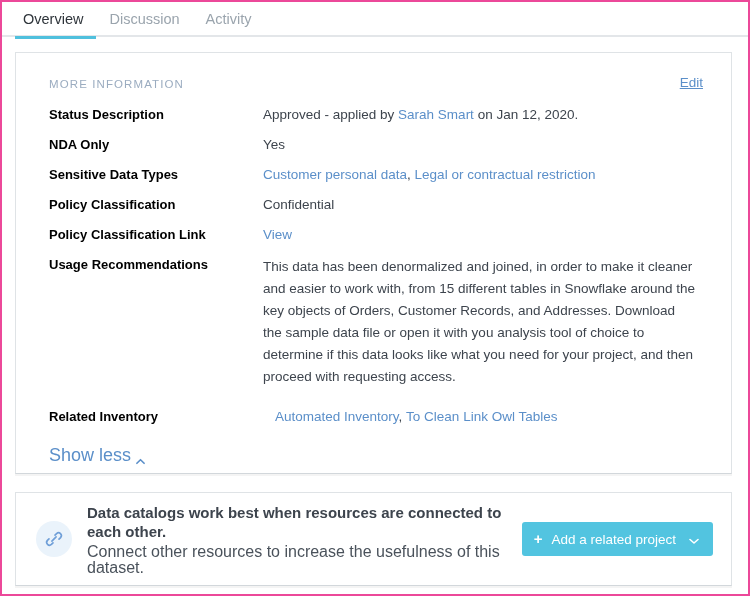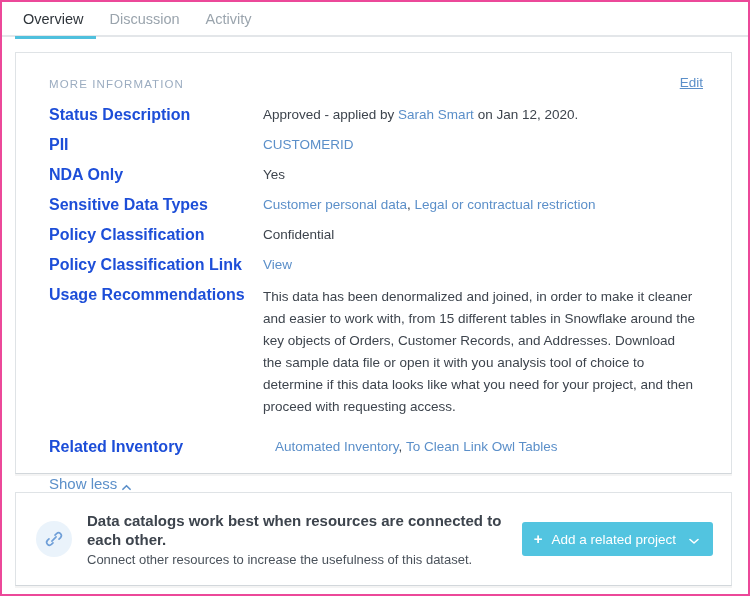--- a/index.html
+++ b/index.html
@@ -108,23 +108,23 @@
   .row {
     display: flex;
     align-items: flex-start;
     margin-bottom: 13px;
   }
   .row .label {
     width: 227px;
     flex: 0 0 227px;
     padding-left: 13px;
     box-sizing: border-box;
-    font-size: 16px;
+    font-size: 13px;
     font-weight: bold;
-    color: #1d4ed8;
+    color: #000000;
     line-height: 17px;
   }
   .row .value {
     flex: 1 1 auto;
     font-size: 13.5px;
     color: #3d444d;
     line-height: 17px;
     padding-right: 8px;
   }
   .row.usage { margin-bottom: 20px; }
@@ -135,21 +135,21 @@
     color: #5b8fc9;
     text-decoration: none;
     cursor: pointer;
     text-align: center;
   }
   .sep { color: #3d444d; }
 
   .show-less {
     padding-left: 13px;
     margin-top: 6px;
-    font-size: 15px;
+    font-size: 18px;
     color: #5b8fc9;
     cursor: pointer;
     display: inline-flex;
     align-items: center;
     gap: 5px;
   }
   .chev-up {
     display: inline-block;
     width: 9px;
     height: 9px;
@@ -182,21 +182,21 @@
   }
   .rel-title {
     font-size: 15px;
     font-weight: bold;
     color: #3d444d;
     line-height: 19px;
     max-width: 420px;
   }
   .rel-sub {
     margin-top: 3px;
-    font-size: 13px;
+    font-size: 16px;
     color: #4a525b;
     line-height: 16px;
   }
   .add-btn {
     flex: 0 0 auto;
     background: #52c4e0;
     color: #ffffff;
     border: none;
     border-radius: 3px;
     height: 34px;
@@ -249,24 +249,20 @@
         <div class="edit-link">Edit</div>
       </div>
 
       <div class="rows">
 
         <div class="row">
           <div class="label">Status Description</div>
           <div class="value"><span>Approved - applied by </span><span class="lnk">Sarah Smart</span><span> on Jan 12, 2020.</span></div>
         </div>
 
-        <div class="row">
-          <div class="label">PII</div>
-          <div class="value"><span class="lnk">CUSTOMERID</span></div>
-        </div>
 
         <div class="row">
           <div class="label">NDA Only</div>
           <div class="value">Yes</div>
         </div>
 
         <div class="row">
           <div class="label">Sensitive Data Types</div>
           <div class="value"><span class="lnk">Customer personal data</span><span class="sep">,&nbsp;</span><span class="lnk">Legal or contractual restriction</span></div>
         </div>

